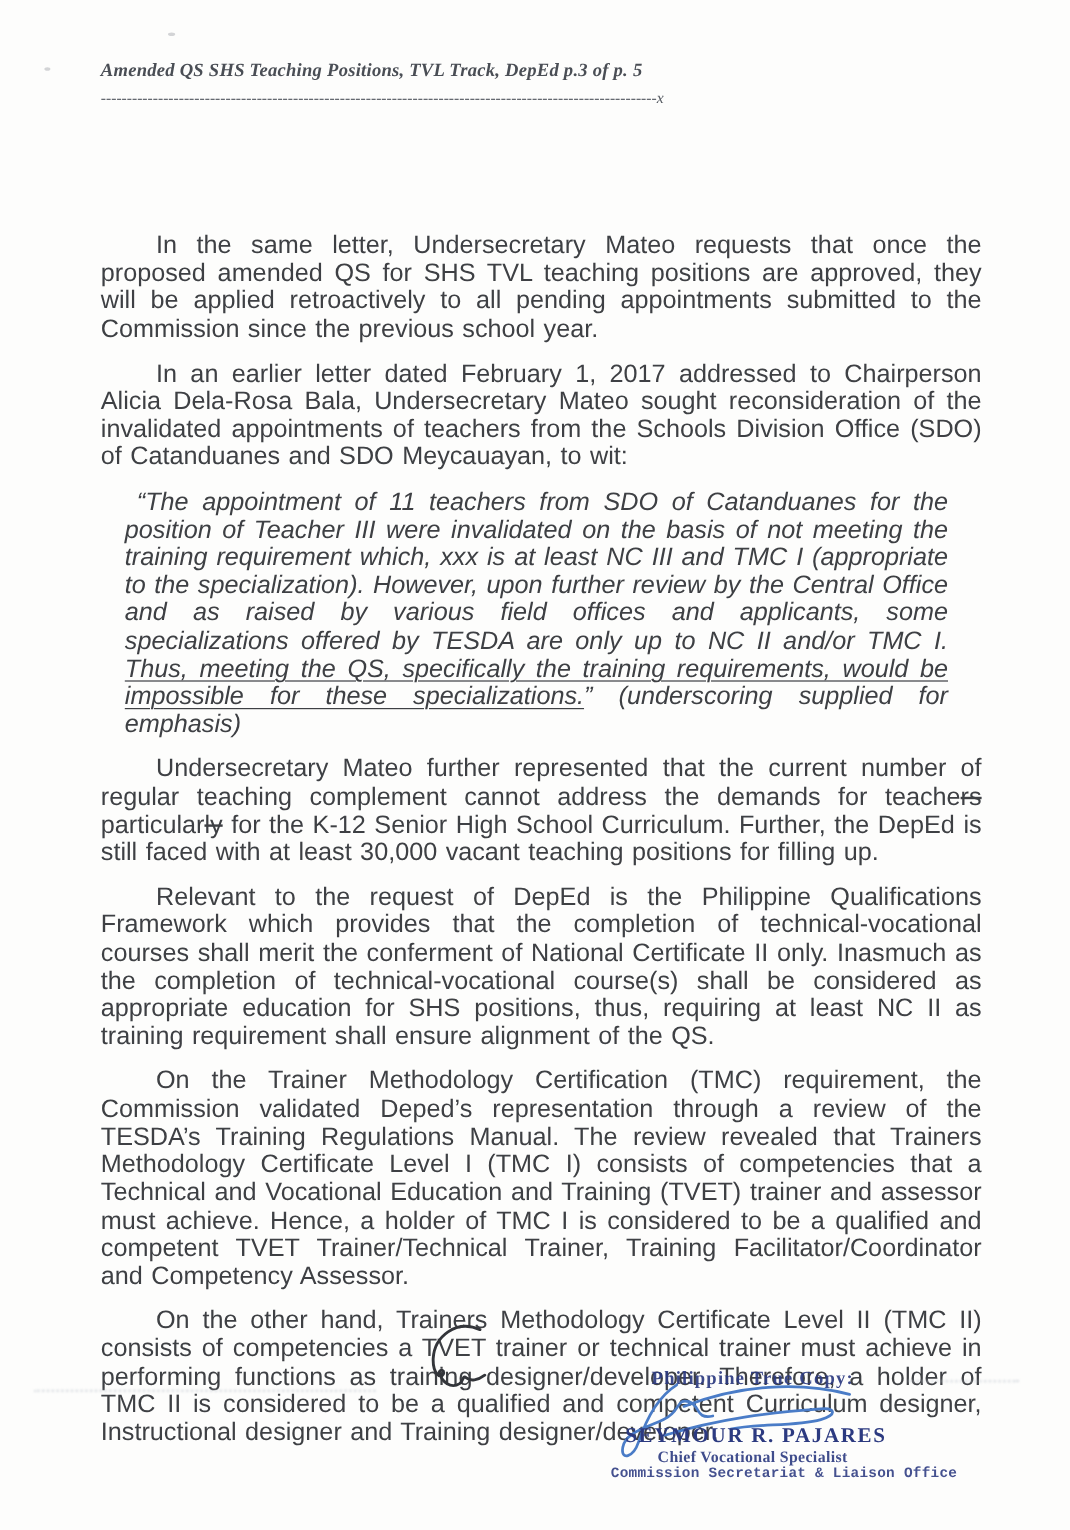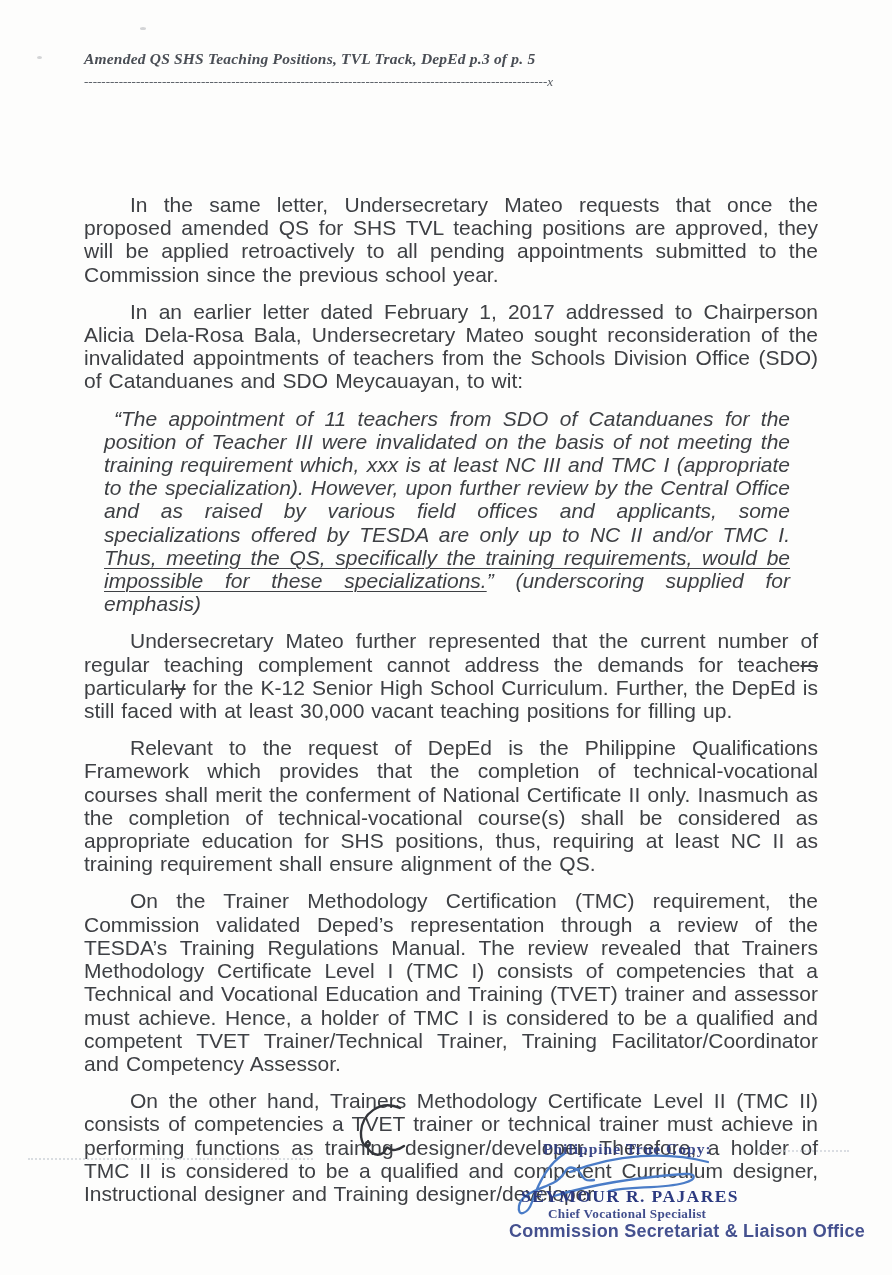--- a/index.html
+++ b/index.html
@@ -62,22 +62,22 @@
   }
   .sig-title {
     position: absolute; left: 548px; top: 1206px;
     font-family: "Liberation Serif", serif;
     font-weight: bold; font-size: 13.2px;
     color: var(--navy, #2c3a80);
     letter-spacing: .3px; opacity: .9; white-space: nowrap;
   }
   .sig-office {
     position: absolute; left: 509px; top: 1221px;
-    font-family: Liberation Sans, sans-serif;
-    font-size: 18px; font-weight: 600;
+    font-family: Liberation Mono, monospace;
+    font-size: 12px; font-weight: 600;
     color: var(--navy, #2c3a80);
     letter-spacing: .2px; opacity: .88; white-space: nowrap;
   }
   .curl-svg { position: absolute; left: 356px; top: 1102px; }
   .pen-svg  { position: absolute; left: 508px; top: 1140px; }
 
   .smudge-left {
     position: absolute; left: 28px; top: 1158px; width: 285px; height: 0;
     border-top: 2px dotted #c7ccd4; opacity: .65; filter: blur(.7px);
   }

